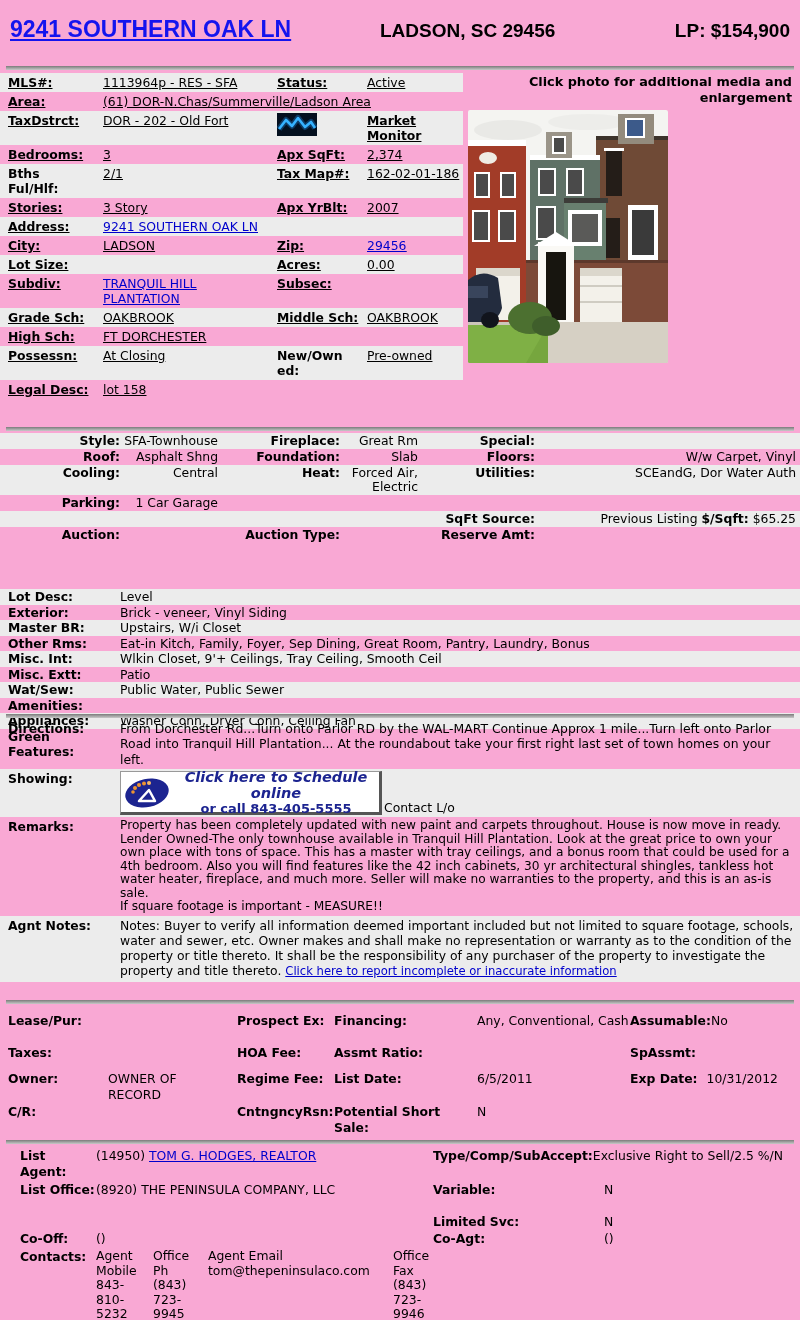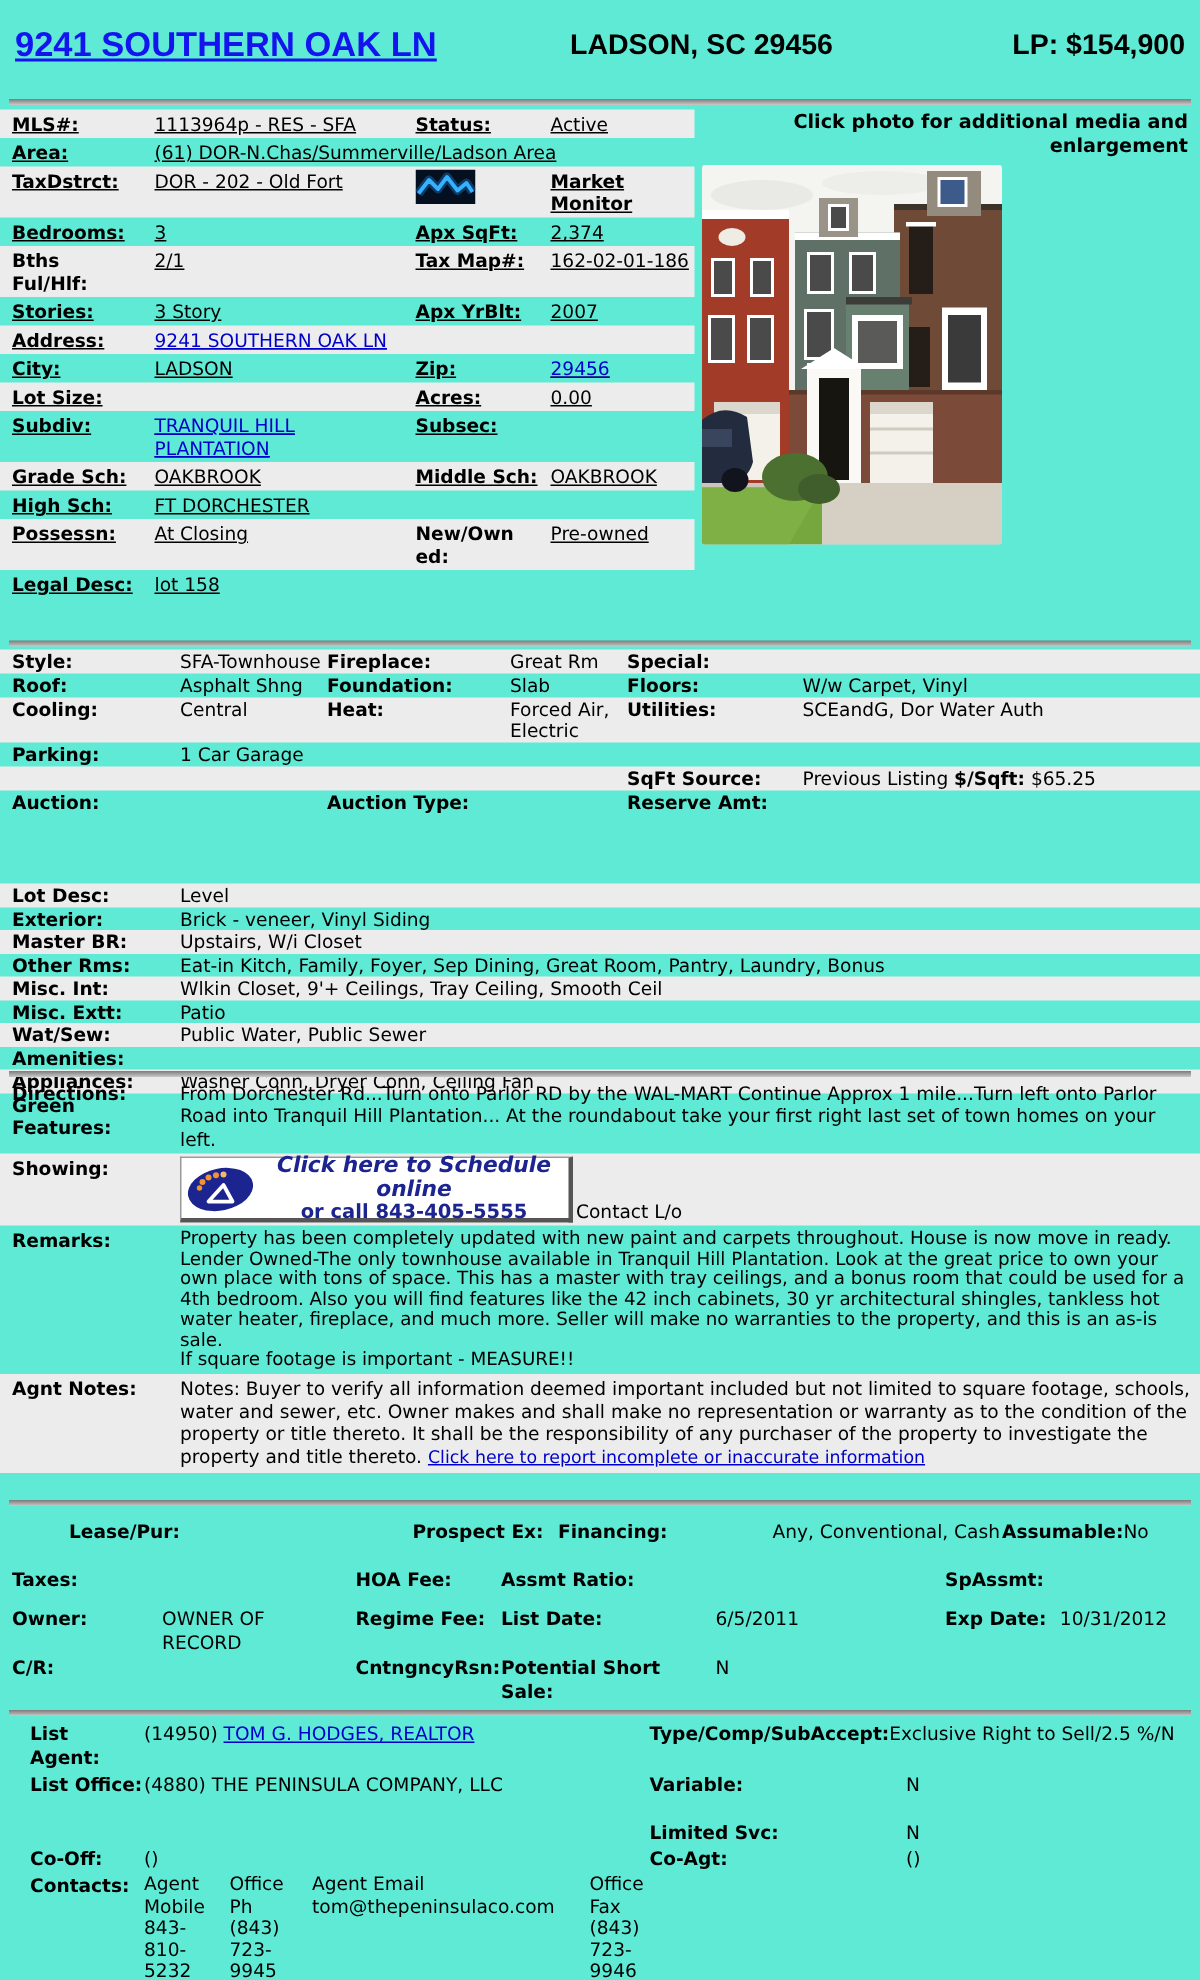--- a/index.html
+++ b/index.html
@@ -1,17 +1,17 @@
 <!DOCTYPE html>
 <html><head>
 <meta charset="utf-8">
 <style>
   * { margin:0; padding:0; box-sizing:border-box; }
   body { background:#fff; font-family:"DejaVu Sans", sans-serif; font-size:12.4px; color:#000; }
-  .page { position:relative; width:800px; height:1320px; background:#5eead4; overflow:hidden; }
+  .page { position:relative; width:800px; height:1320px; background:#f9a8d4; overflow:hidden; }
 
   
   .header { position:absolute; top:16px; left:10px; right:10px; display:flex; align-items:baseline; }
   .title { font-family:"Liberation Sans", sans-serif; font-size:23px; font-weight:bold;
            color:#1414ee; text-decoration:underline; cursor:pointer; }
   .csz { position:absolute; left:370px; top:4px; font-family:"Liberation Sans", sans-serif; font-size:19px; font-weight:bold; }
   .lp  { position:absolute; right:0px; top:4px; font-family:"Liberation Sans", sans-serif; font-size:19px; font-weight:bold; }
 
   .divider { position:absolute; left:6px; right:6px; height:4px;
              background:linear-gradient(#7b7b7b,#c9c9c9); }
@@ -26,21 +26,21 @@
   .narrow60 { display:inline-block; max-width:60px; }
   .narrow72 { display:inline-block; max-width:72px; overflow-wrap:anywhere; }
   a.lk, .lk { color:#0000cc; text-decoration:underline; cursor:pointer; overflow-wrap:break-word; }
 
   
   .photocol { position:absolute; top:74px; left:468px; width:324px; }
   .caption { font-weight:bold; font-size:12.8px; text-align:right; line-height:16px; }
   .photo { margin-top:4px; display:block; border-radius:2px; cursor:pointer; }
 
   
-  .specs { position:absolute; top:433px; left:0; width:800px; }
+  .specs { position:absolute; top:433px; left:0; width:800px;text-align:right; }
   .xrow { display:grid; grid-template-columns:112px 98px 122px 78px 117px auto; padding:1px 4px 1px 8px; line-height:14px; min-height:16px; }
   .mm-icon { width:40px; height:23px; display:block; }
 
   
   .features { position:absolute; top:589px; left:0; width:800px; }
   .frow { display:grid; grid-template-columns:112px auto; padding:0 4px 0 8px; line-height:15px; min-height:15.5px; }
 
   
   .narrative { position:absolute; top:719px; left:0; width:800px; }
   .nrow { display:grid; grid-template-columns:112px auto; padding:2px 6px 2px 8px; }
@@ -52,21 +52,21 @@
            border-right:3px solid #555; border-bottom:3px solid #555;
            display:flex; align-items:center; cursor:pointer; }
   .badge-txt { flex:1; text-align:center; color:#1c2490; }
   .badge-link { font-style:italic; font-weight:bold; font-size:14.5px; }
   .badge-call { font-weight:bold; font-size:13px; }
   .contact-lo { margin-left:2px; }
 
   
   .financial { position:absolute; top:1006px; left:0; width:800px; }
   .grow { display:grid; grid-template-columns:100px 129px 97px 143px 153px auto; padding:0 4px 0 8px; line-height:15.5px; }
-  .g1 { padding-top:7px; min-height:34px;margin-left:38px; }
+  .g1 { padding-top:7px; min-height:34px; }
   .g2 { min-height:26px; padding-top:5px; }
   .g3 { min-height:36px; padding-top:5px; }
   .g4 { padding-top:2px; }
   .narrow90 { display:inline-block; max-width:90px; }
   .narrow110 { display:inline-block; max-width:110px; }
   .inlab { display:flex; }
   .gapval { margin-left:9px; }
 
   
   .agent { position:absolute; top:1146px; left:0; width:800px;padding-left:12px; }
@@ -452,21 +452,21 @@
   <div class="agent">
     <div class="arow a1">
       <span class="lb">List Agent:</span>
       <span><span>(14950) </span><span class="lk">TOM G. HODGES, REALTOR</span></span>
       <span class="span34">
         <span class="lb">Type/Comp/SubAccept:</span><span>Exclusive Right to Sell/2.5 %/N</span>
       </span>
     </div>
     <div class="arow a2">
       <span class="lb">List Office:</span>
-      <span>(4880) THE PENINSULA COMPANY, LLC</span>
+      <span>(8920) THE PENINSULA COMPANY, LLC</span>
       <span class="lb">Variable:</span>
       <span>N</span>
     </div>
     <div class="arow a3">
       <span></span>
         <span></span>
       <span class="lb">Limited Svc:</span>
       <span>N</span>
     </div>
     <div class="arow a4">

